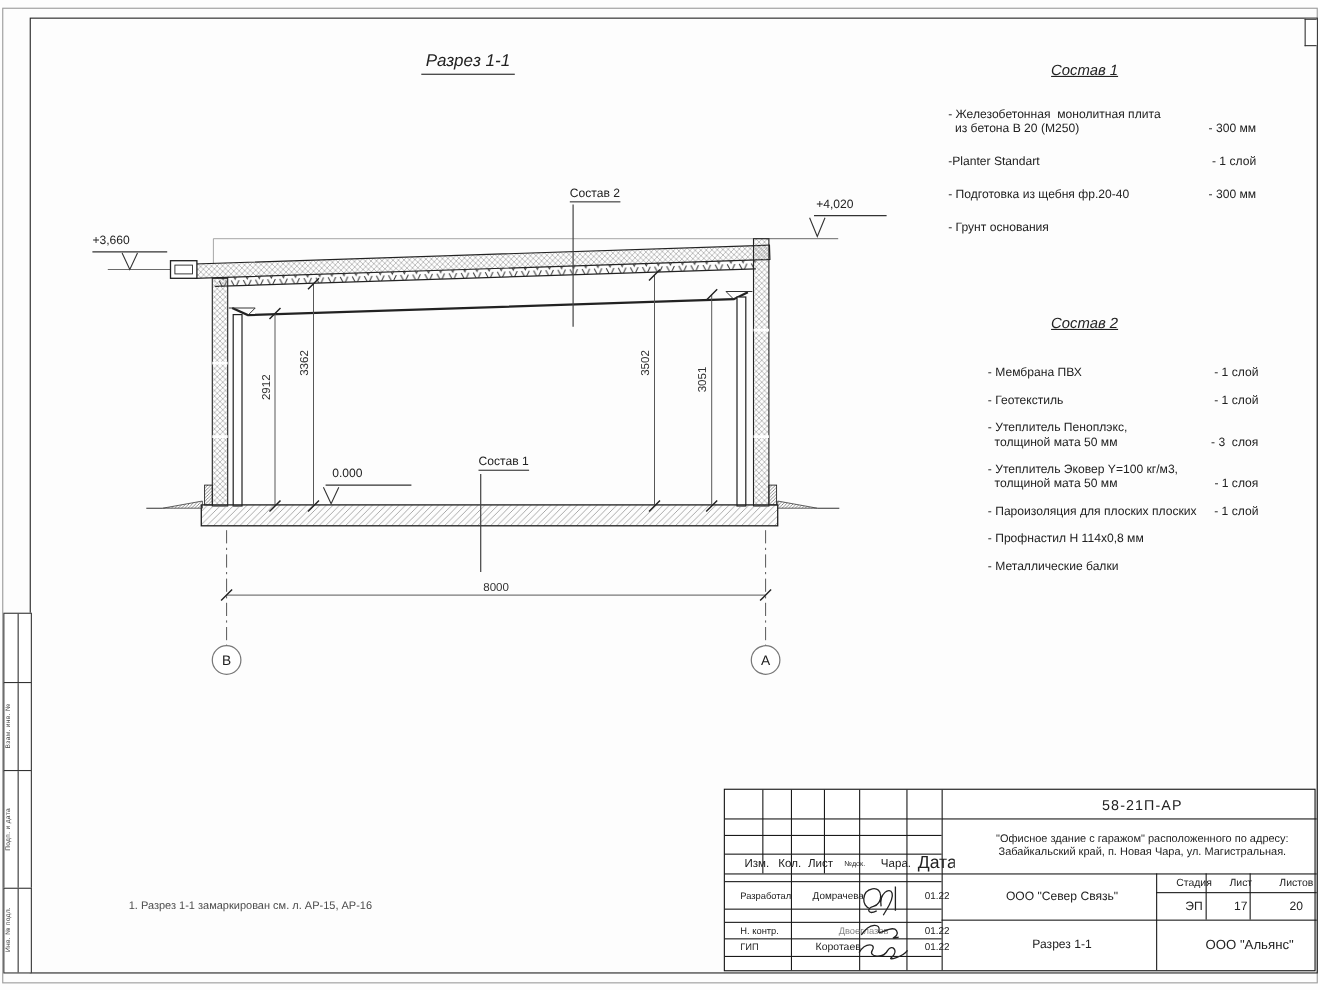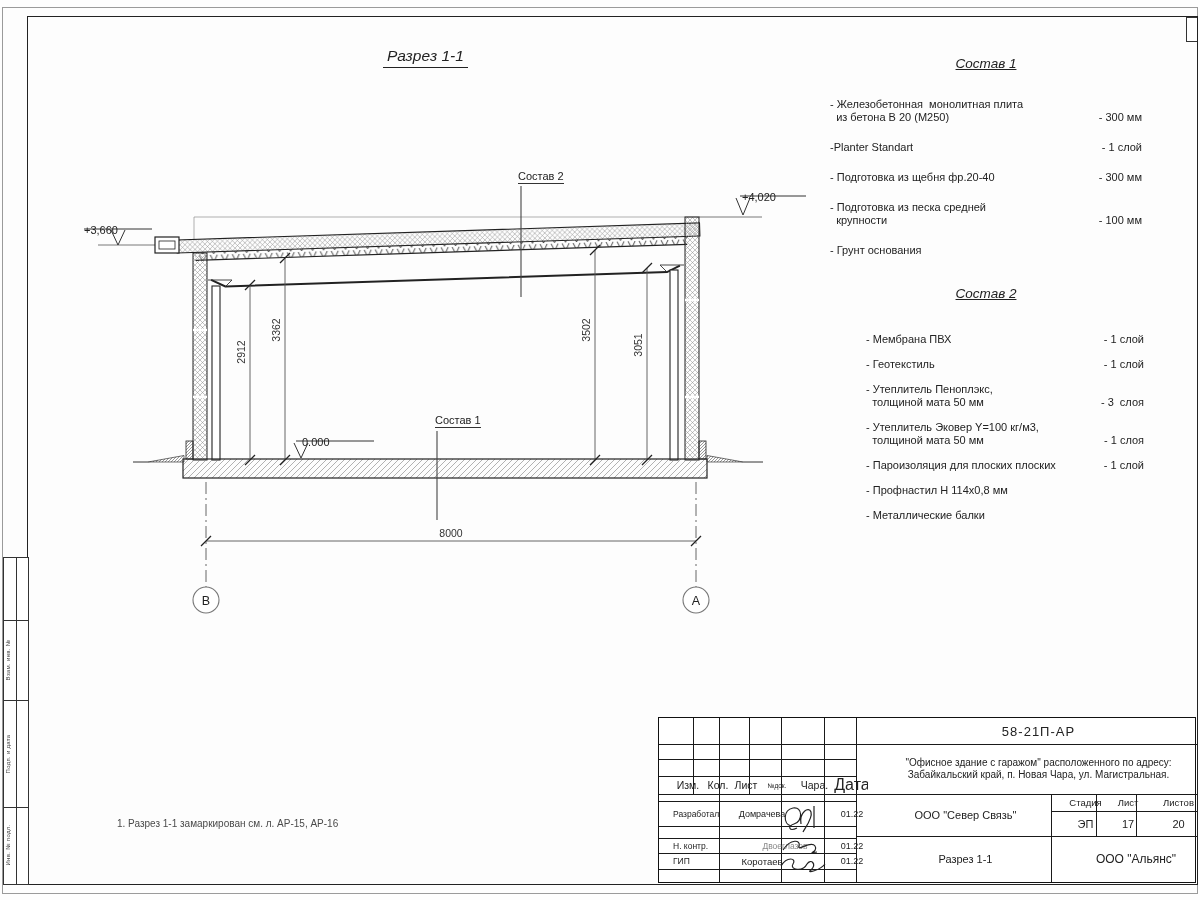--- a/index.html
+++ b/index.html
@@ -10,26 +10,26 @@
   .outer-border{left:2px;top:7px;width:1194px;height:885px;border:1px solid #9a9a9a;}
   .frame{left:27px;top:16px;width:1169px;height:867px;border:1.5px solid #222;}
   .tr-box{left:1186px;top:17px;width:10px;height:23px;border:1px solid #333;border-right:none;background:#fff;}
   
   .strip-cell{left:3px;width:24px;border:1px solid #333;background:#fff;}
   .strip-div{position:absolute;left:12px;top:0;bottom:0;width:0;border-left:1px solid #333;}
   .strip-label{position:absolute;left:-26px;top:50%;width:60px;margin-top:-4px;
       transform:rotate(-90deg);font-size:6px;color:#444;text-align:center;letter-spacing:.3px;}
   
   .dwg-title{font-size:15.5px;font-style:italic;font-weight:500;border-bottom:1px solid #222;padding:0 4px 2px;}
-  .lvl{font-size:11px;color:#222;margin-top:11px;}
+  .lvl{font-size:11px;color:#222;}
   .lbl{font-size:11px;color:#222;border-bottom:1px solid #333;padding-bottom:1px;}
   
   .comp-title{font-size:13.5px;font-style:italic;text-decoration:underline;text-align:center;}
   .comp-list{font-size:11px;line-height:13px;}
-  .comp-item{display:flex;justify-content:space-between;align-items:flex-end;margin-bottom:17px;}
+  .comp-item{display:flex;justify-content:space-between;align-items:flex-end;margin-bottom:17px;margin-left:32px;}
   .comp2 .comp-item{margin-bottom:12px;}
   .comp-name{white-space:pre-wrap;}
   .comp-val{white-space:pre;text-align:right;}
   .note{font-size:10px;color:#4a4a4a;}
   
   .tb{left:658px;top:717px;width:538px;height:166px;border:1.6px solid #111;background:#fff;box-sizing:border-box;}
   .tb .vl{position:absolute;width:0;border-left:1px solid #1a1a1a;}
   .tb .hl{position:absolute;height:0;border-top:1px solid #1a1a1a;}
   .tb .thick{border-left-width:1.6px;}
   .tb .cell{position:absolute;display:flex;align-items:center;justify-content:center;text-align:left;overflow:hidden;padding-left:12px;}
@@ -172,25 +172,20 @@
   из бетона В 20 (М250)</span>
     <span class="comp-val">- 300 мм</span>
   </div>
   <div class="comp-item">
     <span class="comp-name">-Planter Standart</span>
     <span class="comp-val">- 1 слой</span>
   </div>
   <div class="comp-item">
     <span class="comp-name">- Подготовка из щебня фр.20-40</span>
     <span class="comp-val">- 300 мм</span>
-  </div>
-  <div class="comp-item">
-    <span class="comp-name">- Подготовка из песка средней
-  крупности</span>
-    <span class="comp-val">- 100 мм</span>
   </div>
   <div class="comp-item">
     <span class="comp-name">- Грунт основания</span>
     <span class="comp-val"></span>
   </div>
 </div>
 
 <div class="abs comp-title" style="left:830px;top:286px;width:312px;">Состав 2</div>
 <div class="abs comp-list comp2" style="left:866px;top:333px;width:312px;padding-right:0;">
   <div class="comp-item" style="padding-right:34px;">

